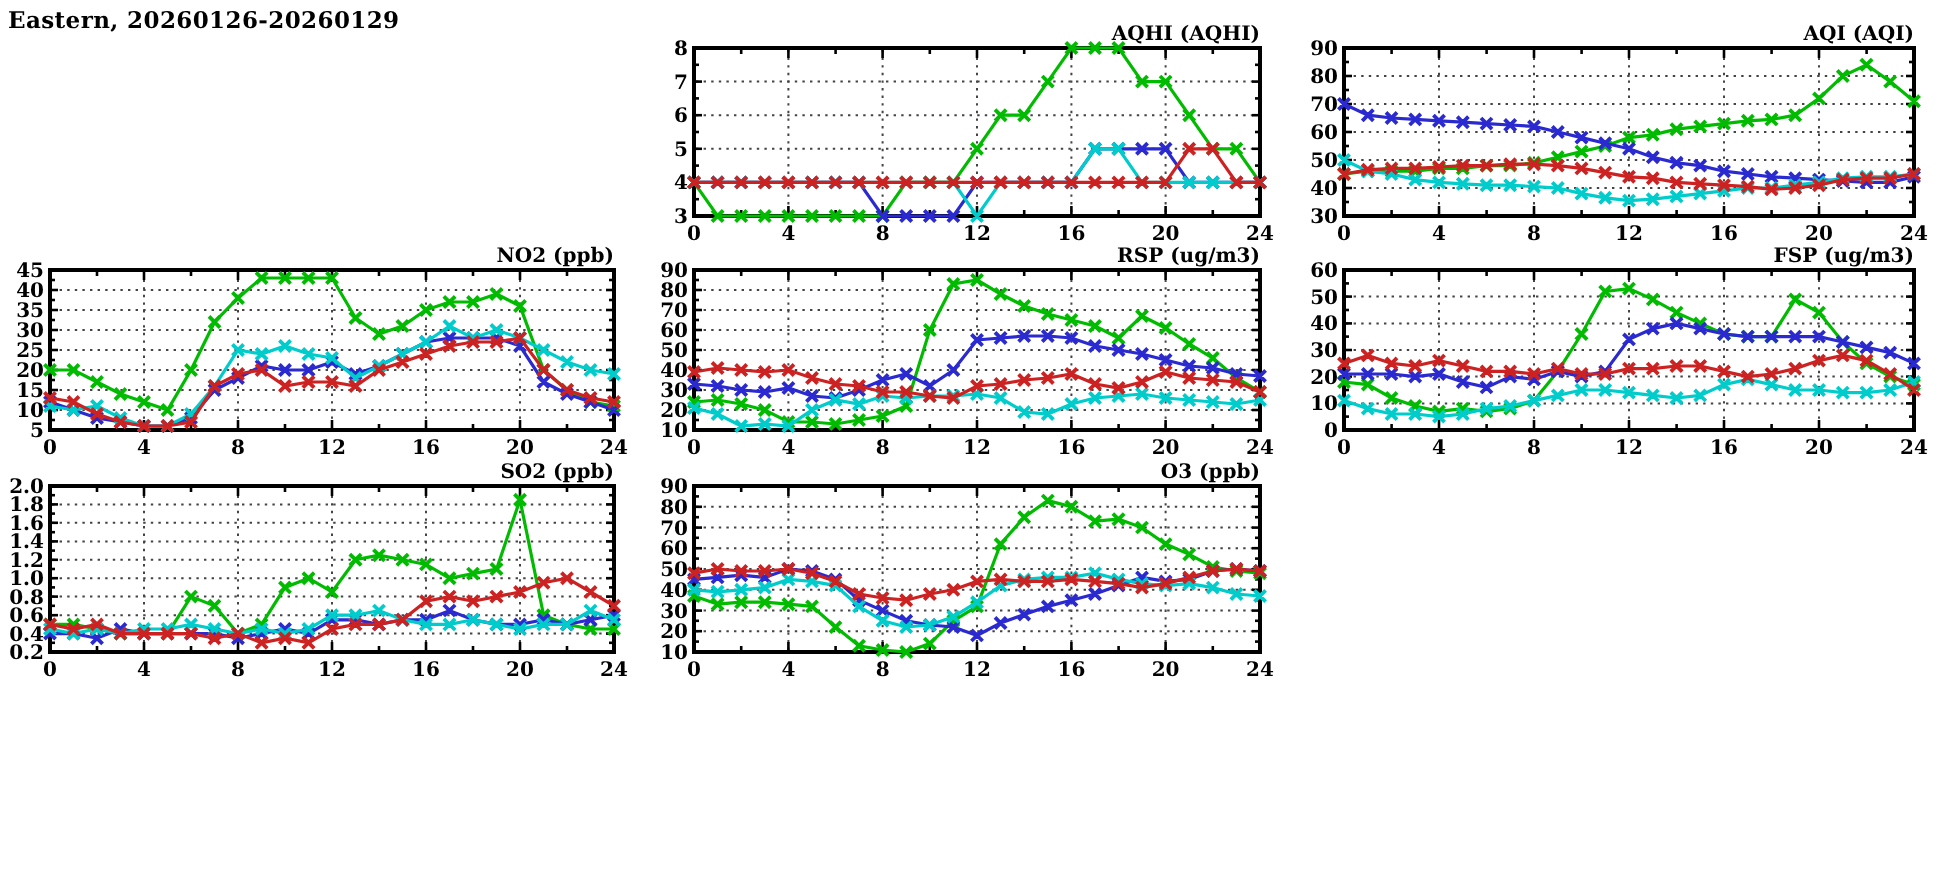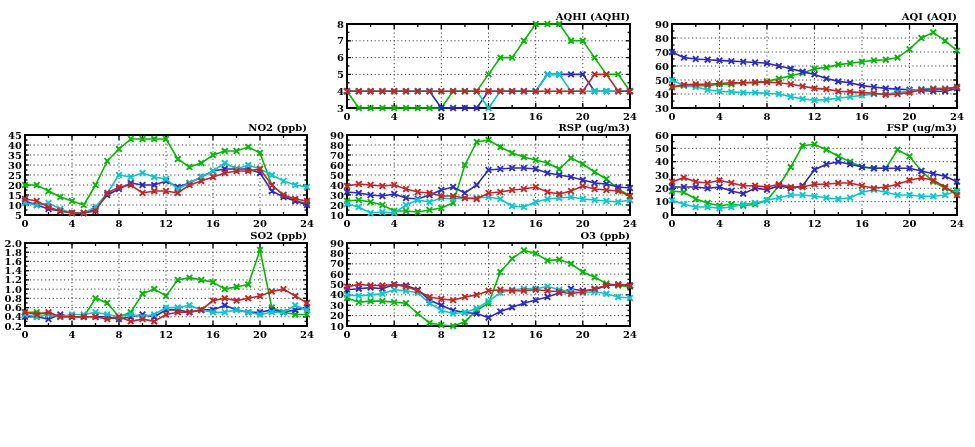--- a/index.html
+++ b/index.html
@@ -9,20 +9,21 @@
               color:#000;letter-spacing:0.2px;}
   .chart{position:absolute;}
   .chart svg{display:block;}
   .chart text{font:bold 10px "DejaVu Serif",serif;fill:#000;}
   .chart .ctitle{font:bold 10px "DejaVu Serif",serif;}
 </style>
 </head>
 <body>
 
 <div id="page">
+  <div id="page-title">Eastern, 20260126-20260129</div>
 
   <div class="chart" style="left:323px;top:9px;width:317px;height:127px">
       <svg width="317" height="127">
         <g stroke="#444" stroke-width="1" stroke-dasharray="1.2 2.6">
           <line x1="25" x2="306" y1="82.2" y2="82.2"></line>
           <line x1="25" x2="306" y1="65.4" y2="65.4"></line>
           <line x1="25" x2="306" y1="48.6" y2="48.6"></line>
           <line x1="25" x2="306" y1="31.8" y2="31.8"></line>
           <line y1="16" y2="98" x1="71.2" x2="71.2"></line>
           <line y1="16" y2="98" x1="118.3" x2="118.3"></line>

